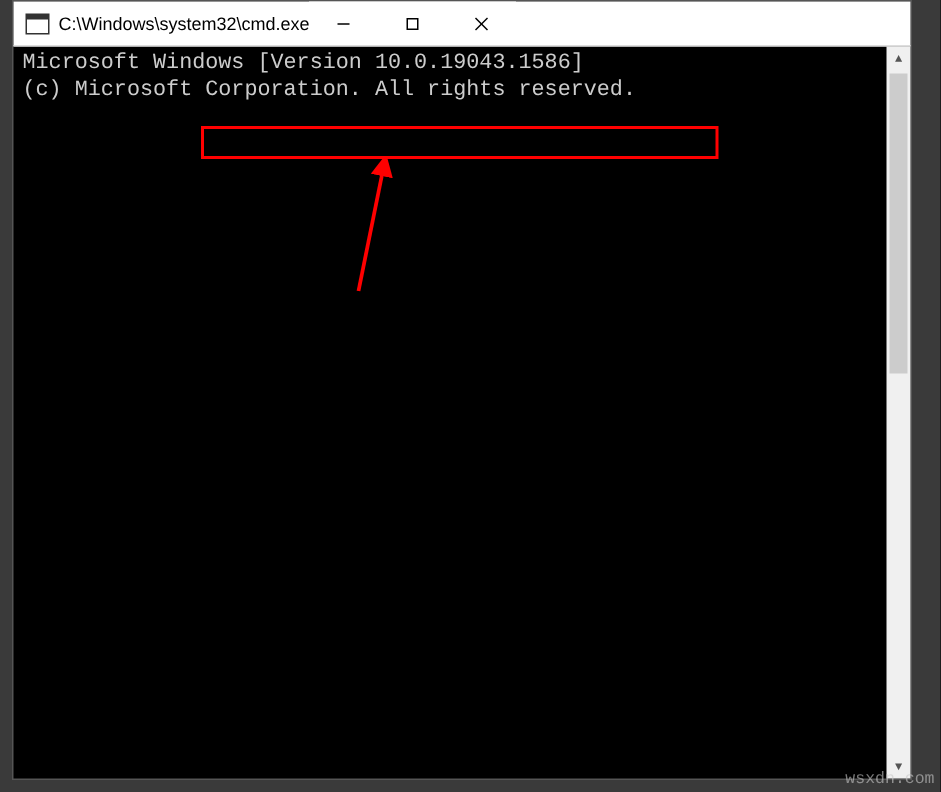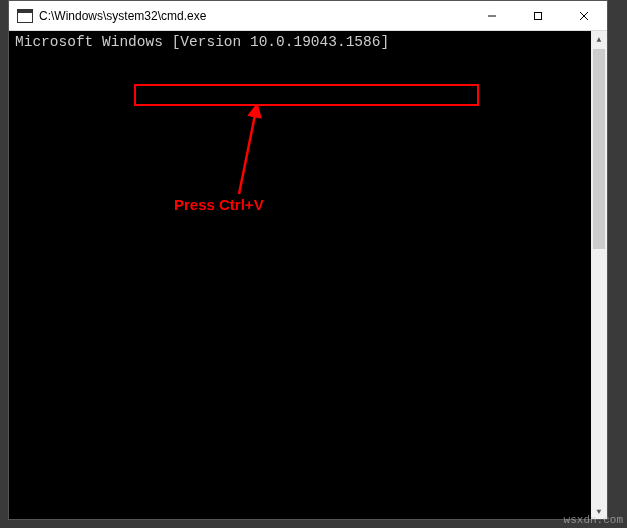--- a/index.html
+++ b/index.html
@@ -18,21 +18,20 @@
       width: 600px;
       height: 520px;
       background: #000;
       border: 1px solid #555;
     }
     .titlebar {
       height: 30px;
       background: #fff;
       display: flex;
       align-items: center;
-      justify-content: space-between;
       border-bottom: 1px solid #ddd;
     }
     .title-left {
       display: flex;
       align-items: center;
       gap: 6px;
       padding-left: 8px;
     }
     .cmd-icon {
       width: 16px;
@@ -170,34 +169,34 @@
         <svg viewBox="0 0 10 10">
             <line x1="1" y1="1" x2="9" y2="9" stroke="#000" stroke-width="1"></line>
             <line x1="9" y1="1" x2="1" y2="9" stroke="#000" stroke-width="1"></line>
           </svg>
       </div>
     </div>
   </div>
 
   <div class="terminal-body">
     <div class="line">Microsoft Windows [Version 10.0.19043.1586]</div>
+    <div class="line">(c) Microsoft Corporation. All rights reserved.</div>
     <div class="line"></div>
 
     <div class="highlight-box"></div>
 
     <svg class="arrow" width="40" height="100">
       <defs>
         <marker id="arrowhead" markerWidth="6" markerHeight="6" refX="3" refY="3" orient="auto">
           <path d="M0,0 L6,3 L0,6 Z" fill="#f00"></path>
         </marker>
       </defs>
       <line x1="5" y1="90" x2="22" y2="6" stroke="#f00" stroke-width="2.5" marker-end="url(#arrowhead)"></line>
     </svg>
 
-    <div class="annotation-label">Press Ctrl+V</div>
   </div>
 
   <div class="scrollbar">
     <div class="scroll-arrow up">▲</div>
     <div class="scroll-thumb"></div>
     <div class="scroll-arrow down">▼</div>
   </div>
 
 </div>
 

